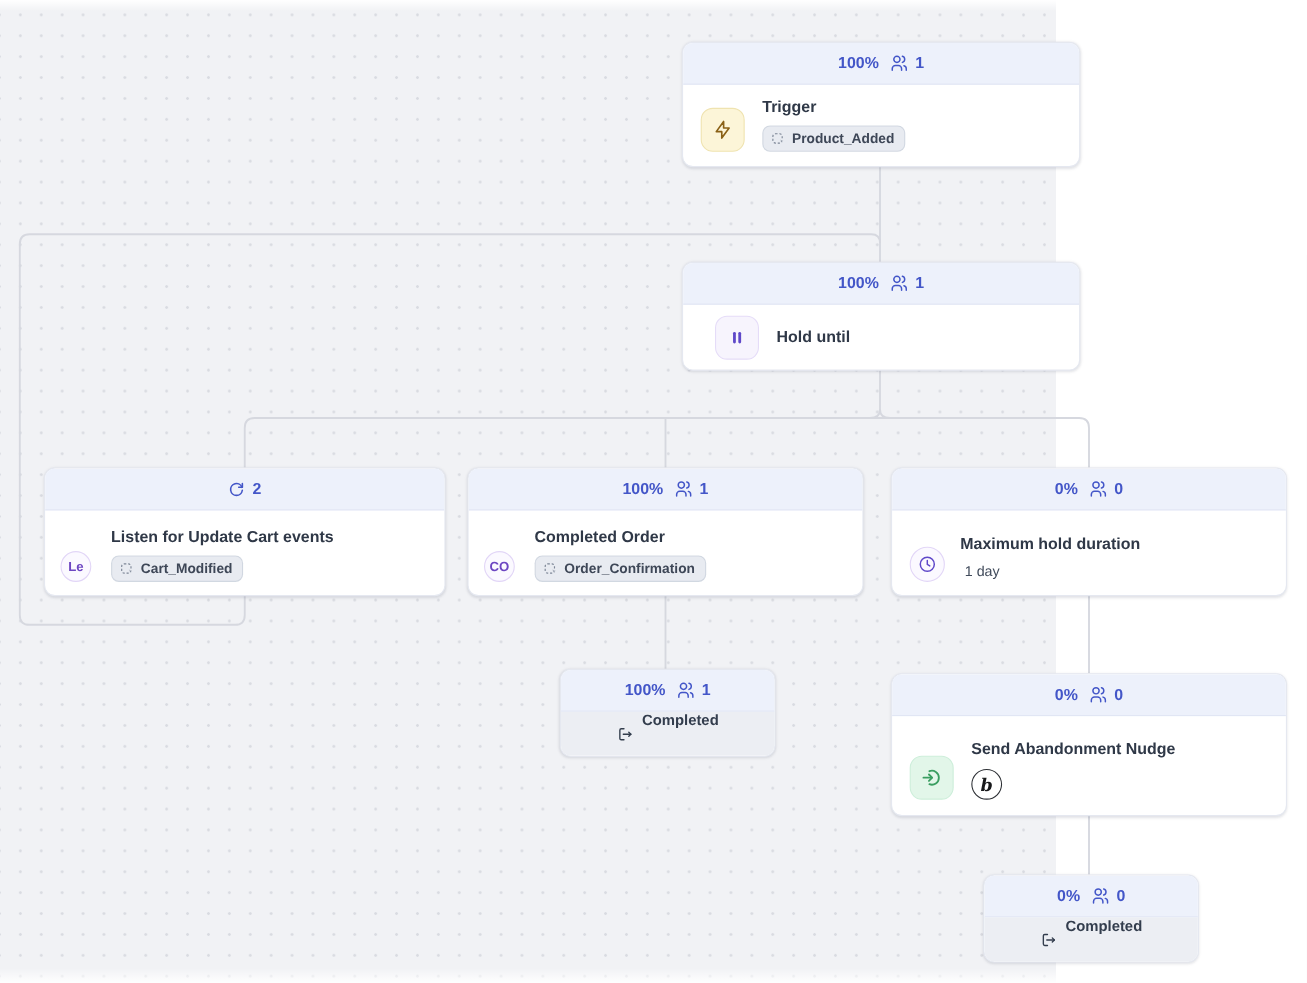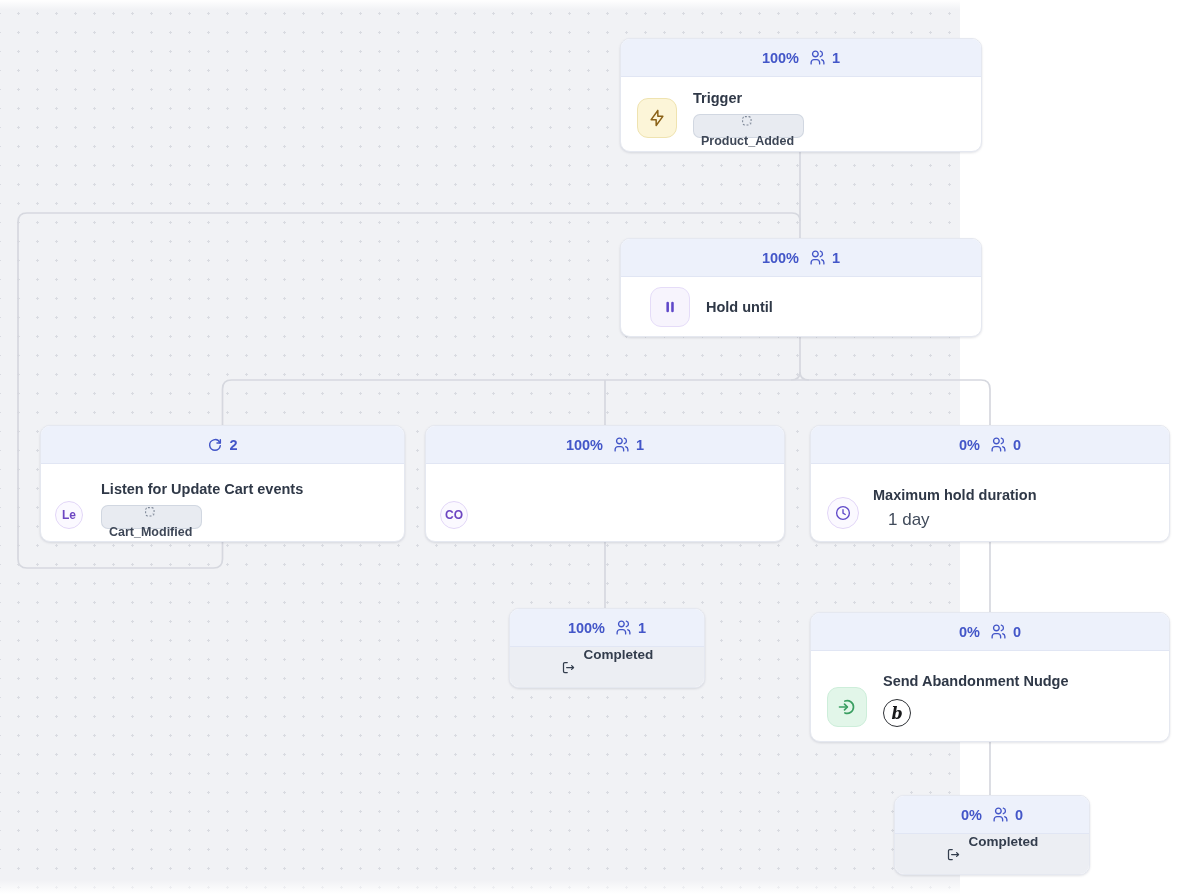--- a/index.html
+++ b/index.html
@@ -40,26 +40,26 @@
     height:38px; background:var(--header-bg); border-bottom:1px solid var(--header-border);
     display:flex; align-items:center; justify-content:center; gap:6px;
     color:var(--header-text); font-size:14.5px; font-weight:700;
   }
   .node-header .stat-percent{margin-right:4px;}
   .node-header .hicon{display:flex;align-items:center;color:var(--header-text);}
   .node-body{display:flex; align-items:flex-end; padding:13px 16px;}
   .node-body.center{align-items:center;margin-left:13px;}
   .content{display:flex;flex-direction:column;}
   .title{font-size:14.5px;font-weight:700;color:var(--title-text);line-height:20px;}
-  .detail{font-size:17px;font-weight:400;color:var(--detail-text);line-height:18px;margin-top:6px;margin-left:15px;}
+  .detail{font-size:13px;font-weight:400;color:var(--detail-text);line-height:18px;margin-top:6px;margin-left:4px;}
   .badge{
     display:inline-flex;align-items:center;gap:6px;margin-top:6px;height:24px;
     background:var(--badge-bg); border:1px solid rgba(190,198,212,.55); border-radius:7px;
     padding:0 9px 0 7px; font-size:12.5px; font-weight:700; color:var(--badge-text);
-    align-self:flex-start; white-space:nowrap;flex-direction:column;
+    align-self:flex-start; white-space:nowrap;
   }
   .badge .bicon{display:flex;align-items:center;color:var(--badge-icon);}
   .sq-icon{
     width:40px;height:40px;border-radius:11px;display:flex;align-items:center;justify-content:center;
     flex:0 0 auto; margin-right:16px;
   }
   .sq-icon.trigger{background:var(--trigger-icon-bg);border:1px solid var(--trigger-icon-border);color:var(--trigger-icon);}
   .sq-icon.purple{background:var(--purple-icon-bg);border:1px solid var(--purple-icon-border);color:var(--purple-icon);}
   .sq-icon.green{background:var(--green-icon-bg);border:1px solid var(--green-icon-border);color:var(--green-icon);}
   .circle-avatar{
@@ -198,20 +198,32 @@
             <path d="M9 7m-4 0a4 4 0 1 0 8 0a4 4 0 1 0 -8 0"></path>
             <path d="M3 21v-2a4 4 0 0 1 4 -4h4a4 4 0 0 1 4 4v2"></path>
             <path d="M16 3.13a4 4 0 0 1 0 7.75"></path>
             <path d="M21 21v-2a4 4 0 0 0 -3 -3.85"></path>
           </svg>
       </span>
       <span class="stat-count">1</span>
     </div>
     <div class="node-body" style="height:77px;padding:12px 14px;">
       <div class="circle-avatar">CO</div>
+      <div class="content">
+        <div class="title">Completed Order</div>
+        <div class="badge">
+          <span class="bicon">
+            <svg width="13" height="13" viewBox="0 0 20 20" fill="none">
+                <rect x="2.5" y="2.5" width="13" height="13" rx="3.5" stroke="currentColor" stroke-width="1.6" stroke-dasharray="3 2.6"></rect>
+                <path d="M12.5 10.5 L17 12.2 L14.2 15 Z" fill="currentColor" stroke="#e8ebf1" stroke-width="1"></path>
+              </svg>
+          </span>
+          <span>Order_Confirmation</span>
+        </div>
+      </div>
     </div>
   </div>
 
   <div class="node" style="left:810px;top:425px;width:360px;">
     <div class="node-header">
       <span class="stat-percent">0%</span>
       <span class="hicon">
         <svg width="17" height="17" viewBox="0 0 24 24" fill="none" stroke="currentColor" stroke-width="1.9" stroke-linecap="round" stroke-linejoin="round">
             <path d="M9 7m-4 0a4 4 0 1 0 8 0a4 4 0 1 0 -8 0"></path>
             <path d="M3 21v-2a4 4 0 0 1 4 -4h4a4 4 0 0 1 4 4v2"></path>

